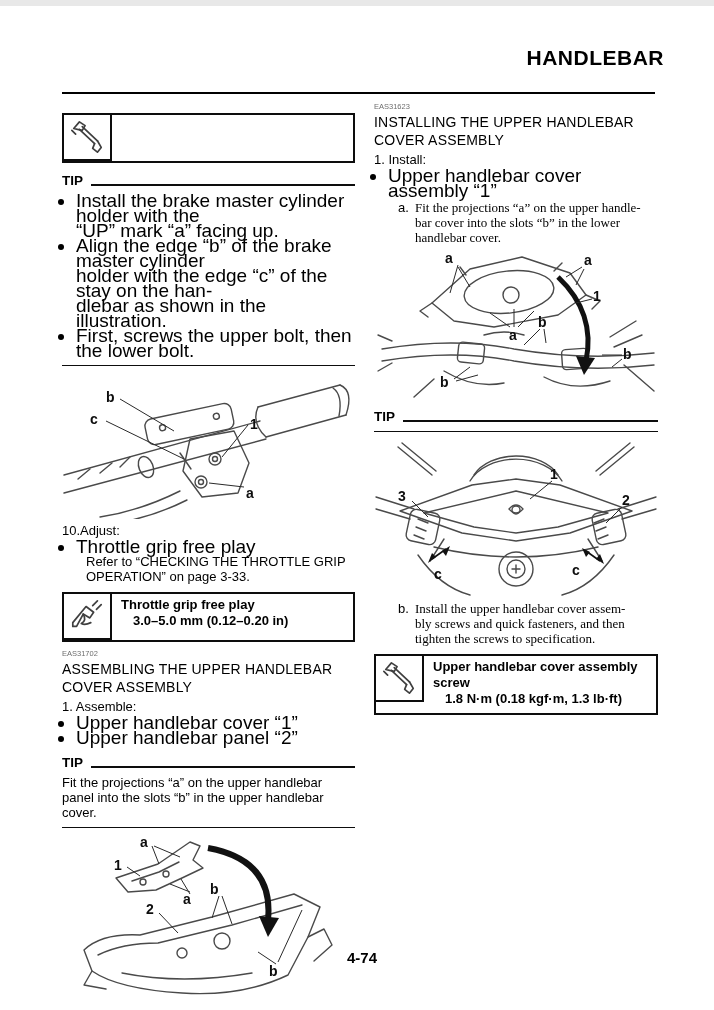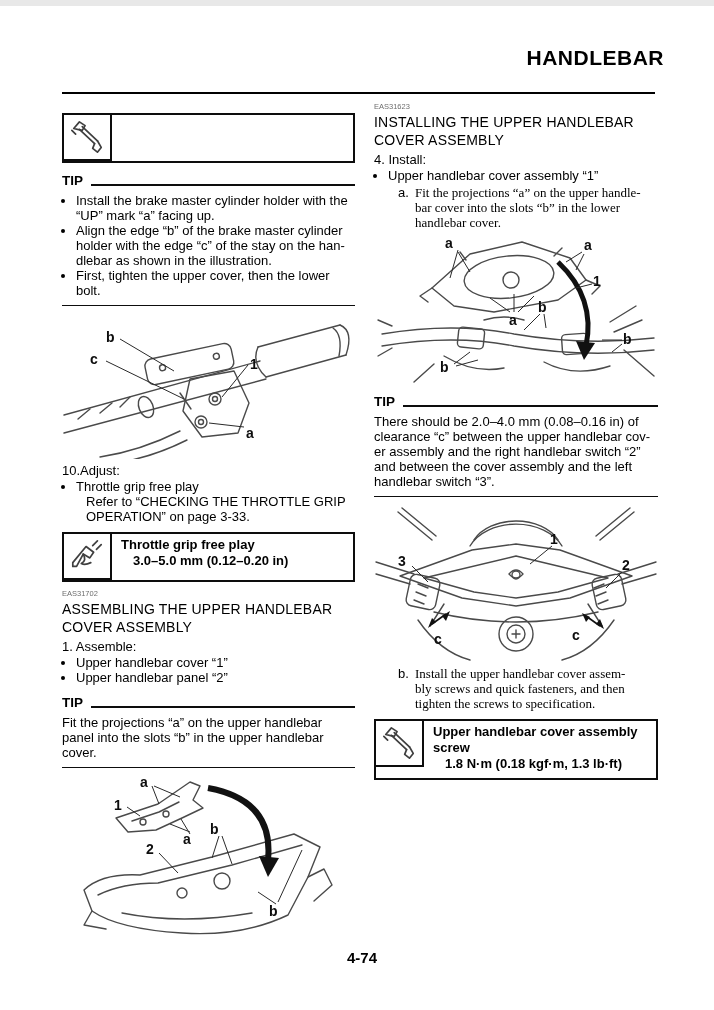--- a/index.html
+++ b/index.html
@@ -35,21 +35,21 @@
   .tip { margin-top:10px; }
   .tip-head { display:flex; align-items:flex-end; height:15px; margin-bottom:5px; }
   .tip-label { font-weight:bold; font-size:13.5px; line-height:14px; }
   .tip-rule { flex:1; border-bottom:2px solid #0d0d0d; margin:0 0 2px 8px; }
   .tip-close { border-top:1.5px solid #0d0d0d; margin-top:7px; }
 
   .body-text { font-size:13px; line-height:15px; }
   .preline { white-space:pre-line; }
 
   ul.bullets { margin:0; padding:0 0 0 14px; list-style:disc outside; }
-  ul.bullets li { font-size:13px; line-height:15px; white-space:pre-line; }
+  ul.bullets li { font-size:19px; line-height:15px; white-space:pre-line; }
 
   .eas-code { font-size:7.5px; line-height:9px; color:#6e6e6e; margin-bottom:2px; }
   .sect-heading { font-size:14px; font-weight:normal; line-height:18px; white-space:pre-line; letter-spacing:0.2px; }
 
   .step-line { font-size:13px; line-height:15px; margin-top:3px; }
   .indent-1 { margin-left:10px; }
   .indent-2 { margin-left:12px; }
   .substep { display:flex; font-size:13px; line-height:15px; margin-left:24px; margin-top:2px; }
   .substep .marker { width:17px; flex:none; }
   .substep .s-text { white-space:pre-line;font-family:Liberation Serif, serif; }
@@ -93,21 +93,21 @@
         <div class="tip-head">
           <span class="tip-label">TIP</span>
           <span class="tip-rule"></span>
         </div>
         <ul class="bullets">
           <li>Install the brake master cylinder holder with the
 “UP” mark “a” facing up.</li>
           <li>Align the edge “b” of the brake master cylinder
 holder with the edge “c” of the stay on the han-
 dlebar as shown in the illustration.</li>
-          <li>First, tighten the upper cover, then the lower bolt.</li>
+          <li>First, screws the upper bolt, then the lower bolt.</li>
         </ul>
         <div class="tip-close"></div>
       </div>
 
       <div class="figure" style="margin-top:5px">
         <svg width="293" height="148" viewBox="0 0 293 148">
           <g fill="none" stroke="#4a4a4a" stroke-width="1.4" stroke-linecap="round" stroke-linejoin="round">
             <path d="M2 104 L198 50"></path>
             <path d="M2 122 L204 68"></path>
             <path d="M196 36 L278 14"></path>
@@ -226,21 +226,21 @@
       </div>
 
     </div>
 
     <div class="col-r">
 
       <div style="margin-top:2px">
         <div class="eas-code">EAS31623</div>
         <div class="sect-heading">INSTALLING THE UPPER HANDLEBAR
 COVER ASSEMBLY</div>
-        <div class="step-line">4.  Install:</div>
+        <div class="step-line">1.  Install:</div>
         <ul class="bullets indent-1" style="margin-top:1px">
           <li>Upper handlebar cover assembly “1”</li>
         </ul>
         <div class="substep">
           <span class="marker">a.</span>
           <span class="s-text">Fit the projections “a” on the upper handle-
 bar cover into the slots “b” in the lower
 handlebar cover.</span>
         </div>
       </div>
@@ -282,25 +282,20 @@
           <text class="fig-label" x="249" y="108">b</text>
           <text class="fig-label" x="66" y="136">b</text>
         </svg>
       </div>
 
       <div class="tip">
         <div class="tip-head">
           <span class="tip-label">TIP</span>
           <span class="tip-rule"></span>
         </div>
-        <div class="body-text preline">There should be 2.0–4.0 mm (0.08–0.16 in) of
-clearance “c” between the upper handlebar cov-
-er assembly and the right handlebar switch “2”
-and between the cover assembly and the left
-handlebar switch “3”.</div>
         <div class="tip-close"></div>
       </div>
 
       <div class="figure" style="margin-top:7px">
         <svg width="284" height="158" viewBox="0 0 284 158">
           <g fill="none" stroke="#4a4a4a" stroke-width="1.4" stroke-linecap="round" stroke-linejoin="round">
             <path d="M100 36 A46 32 0 0 1 184 36"></path>
             <path d="M96 42 A50 36 0 0 1 188 42"></path>
             <path d="M58 36 L24 8 M62 32 L28 4"></path>
             <path d="M226 36 L260 8 M222 32 L256 4"></path>

